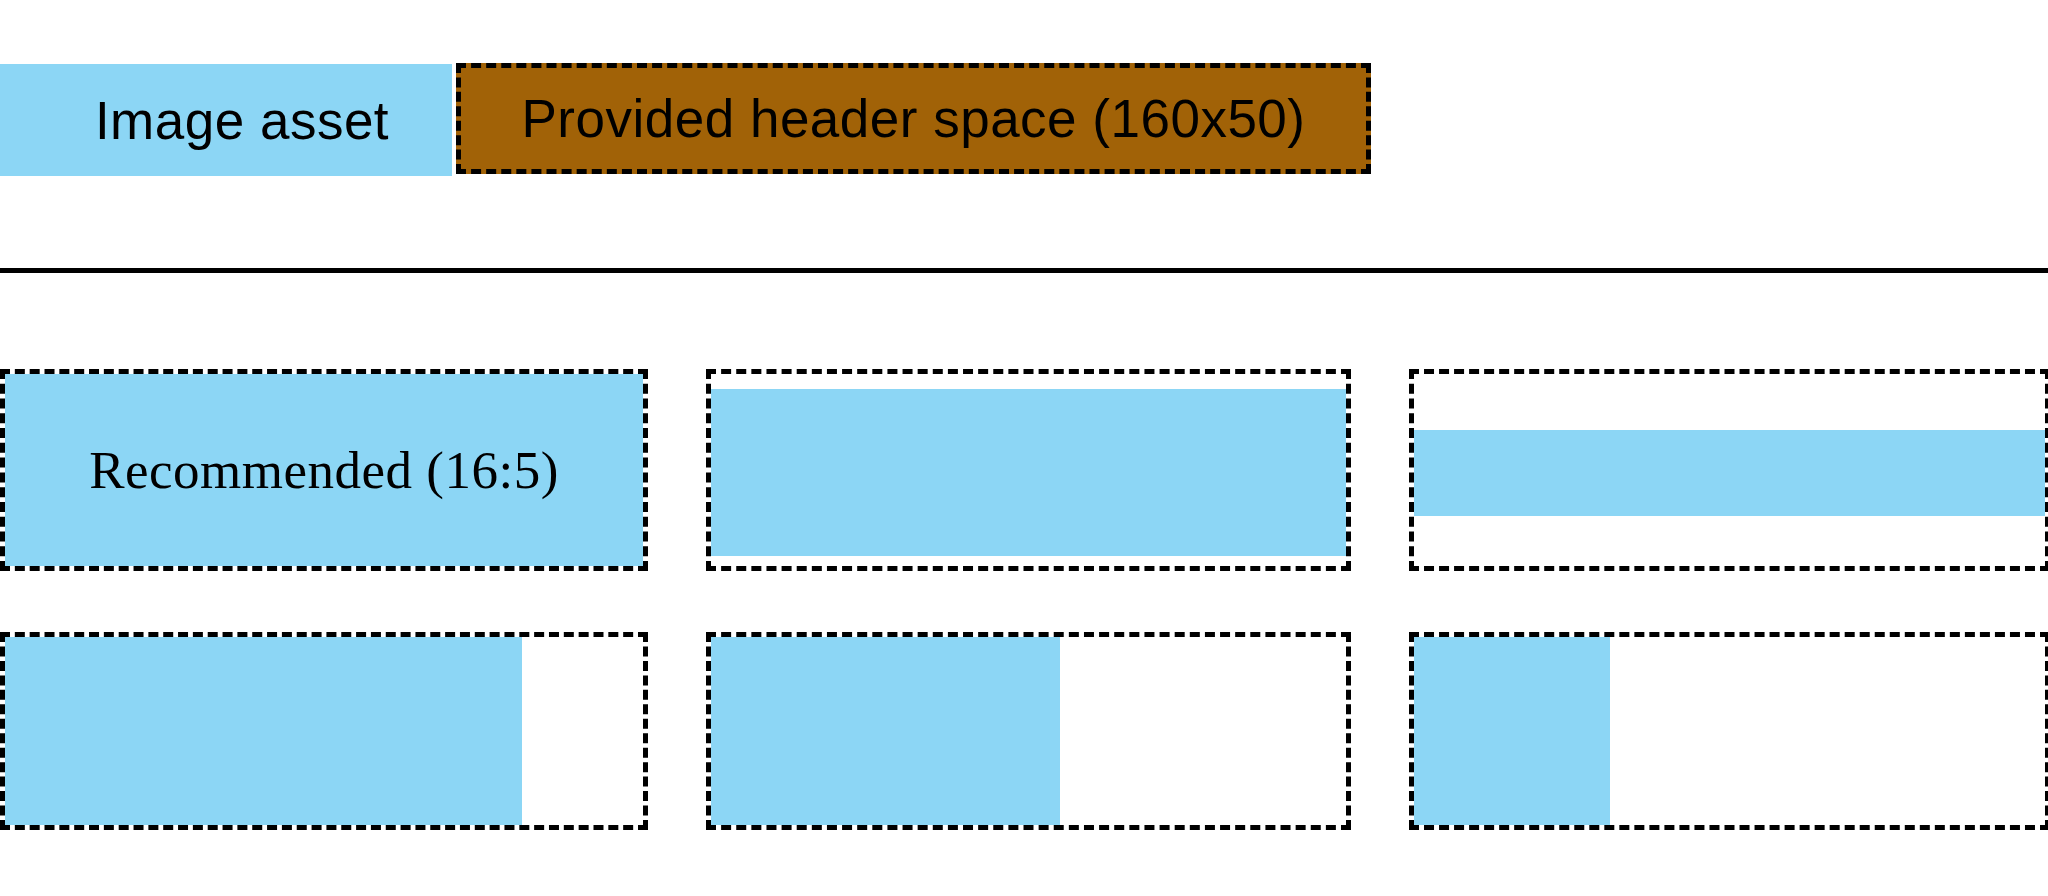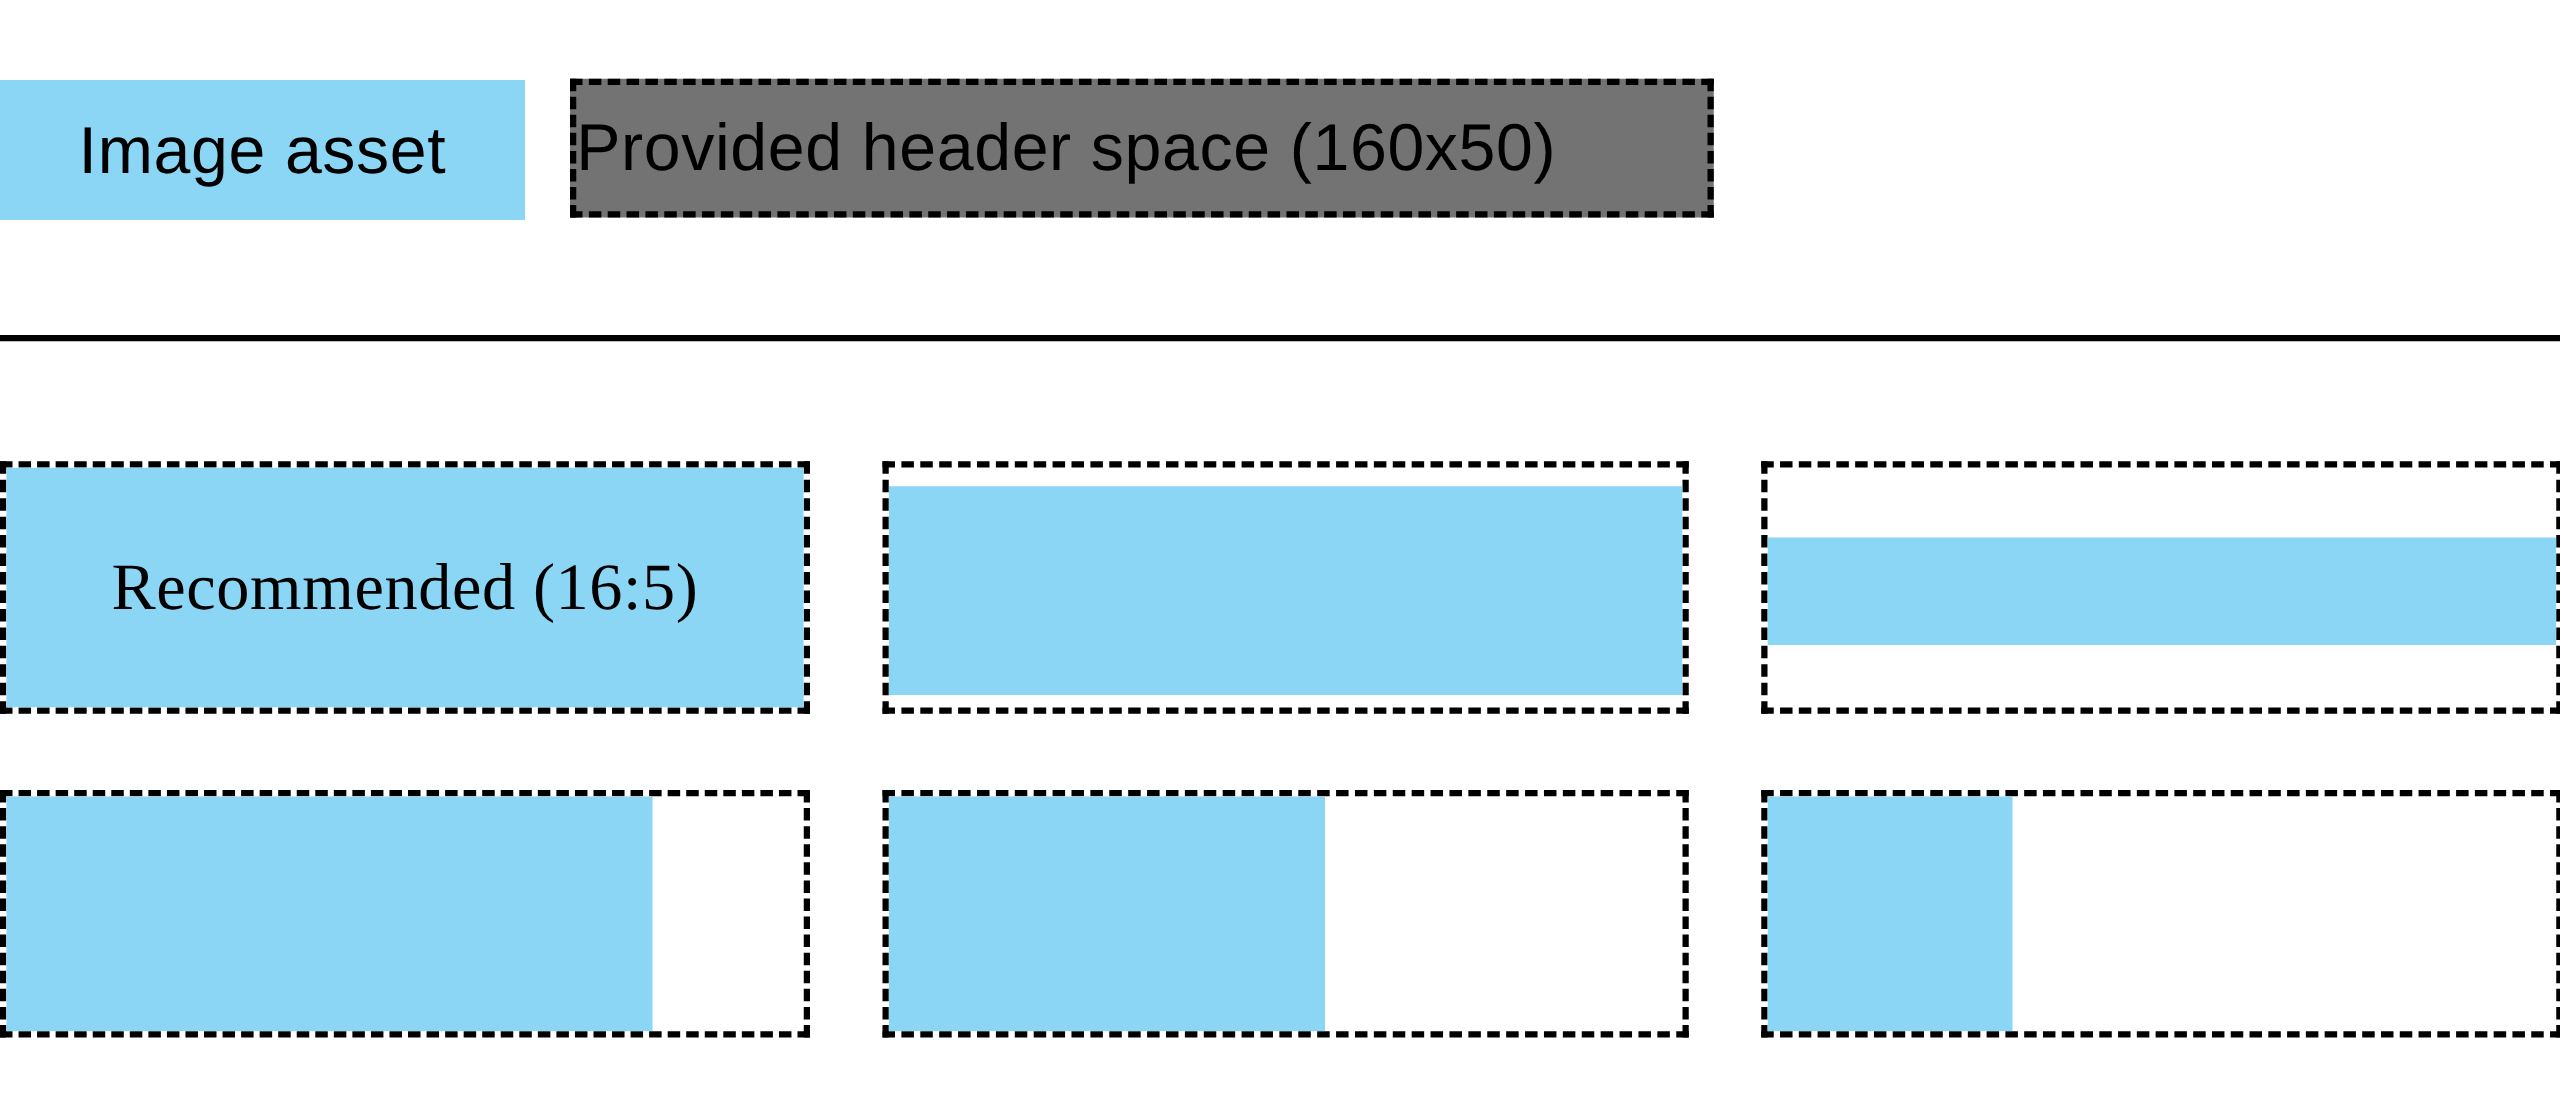--- a/index.html
+++ b/index.html
@@ -30,33 +30,34 @@
   .legend-asset {
     position: absolute;
     left: 0;
     top: 64px;
     width: 420px;
     height: 112px;
     background: var(--asset-fill, #8CD6F5);
     display: flex;
     align-items: center;
     justify-content: center;
+    padding-left: 32px;
   }
   .legend-space {
     position: absolute;
     left: 456px;
     top: 63px;
     width: 915px;
     height: 111px;
     box-sizing: border-box;
     border: 5px dashed #000;
-    background: #737373;
+    background: #a16207;
     display: flex;
     align-items: center;
-    justify-content: flex-start;
+    justify-content: center;
   }
   
   .divider {
     position: absolute;
     left: 0;
     top: 268px;
     width: 2048px;
     height: 5px;
     background: #000;
   }

